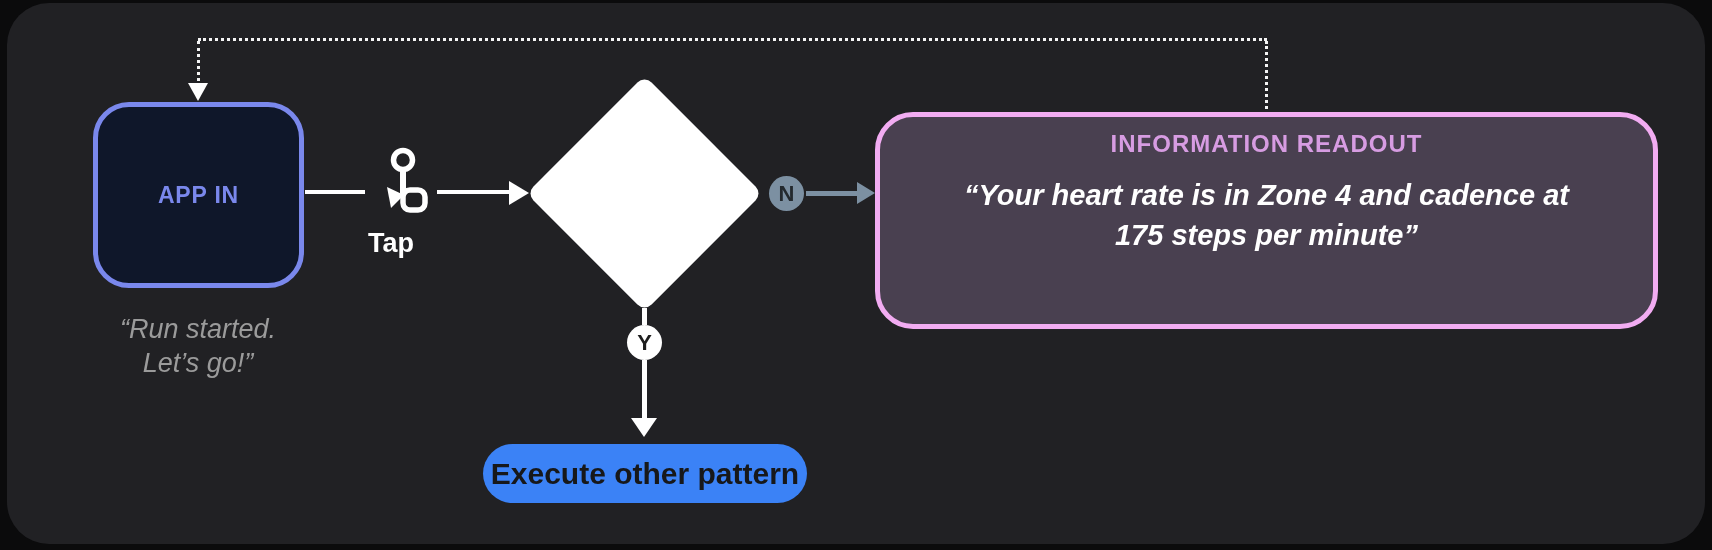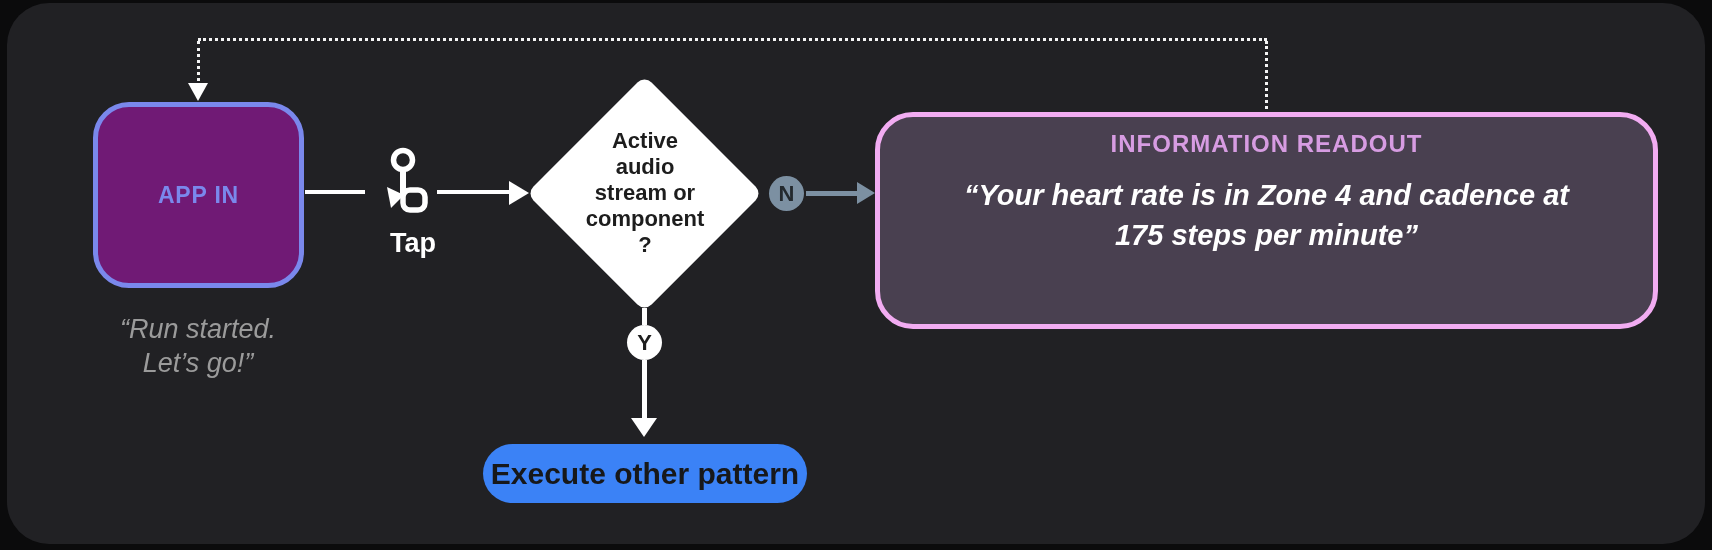--- a/index.html
+++ b/index.html
@@ -28,21 +28,21 @@
   .loop-arrowhead {
     width: 0; height: 0;
     border-left: 10px solid transparent;
     border-right: 10px solid transparent;
     border-top: 18px solid #ffffff;
   }
 
   
   .app-node {
     left: 93px; top: 102px; width: 211px; height: 186px;
-    background: #701a75;
+    background: #0f172a;
     border: 5px solid #7a88ec;
     border-radius: 36px;
     display: flex; flex-direction: column;
     align-items: center; justify-content: center;
     color: #7a88ec;
     font-weight: bold; font-size: 23px; line-height: 30px;
     letter-spacing: 0.8px; text-align: center;
   }
 
   .app-quote {
@@ -69,21 +69,21 @@
   .head-right-slate {
     width: 0; height: 0;
     border-top: 11px solid transparent;
     border-bottom: 11px solid transparent;
     border-left: 18px solid #7c90a2;
   }
 
   
   .tap-label {
     left: 368px; top: 228px; width: 68px;
-    color: #ffffff; font-weight: bold; font-size: 27px; text-align: right;
+    color: #ffffff; font-weight: bold; font-size: 27px; text-align: left;
   }
 
   
   .diamond {
     left: 561px; top: 110px; width: 167px; height: 167px;
     background: #ffffff; border-radius: 10px;
     transform: rotate(45deg);
   }
   .diamond-label {
     left: 557px; top: 128px; width: 176px;
@@ -156,27 +156,20 @@
       <path d="M30 49 L13 41 L17 62 Z" fill="#ffffff"></path>
       <rect x="29" y="44" width="22" height="20" rx="7" fill="none" stroke="#ffffff" stroke-width="5.5"></rect>
     </svg>
   </div>
   <div class="abs tap-label">Tap</div>
 
   <div class="abs wline" style="left:437px; top:190px; width:73px; height:4px;"></div>
   <div class="abs head-right-white" style="left:509px; top:181px;"></div>
 
   <div class="abs diamond"></div>
-  <div class="abs diamond-label">
-    <div>Active</div>
-    <div>audio</div>
-    <div>stream or</div>
-    <div>component</div>
-    <div>?</div>
-  </div>
 
   <div class="abs wline" style="left:642px; top:308px; width:5px; height:17px;"></div>
   <div class="abs badge badge-yes">
     <span>Y</span>
   </div>
   <div class="abs wline" style="left:642px; top:360px; width:5px; height:58px;"></div>
   <div class="abs head-down-white" style="left:631px; top:418px;"></div>
   <div class="abs pill">
     <span>Execute other pattern</span>
   </div>

